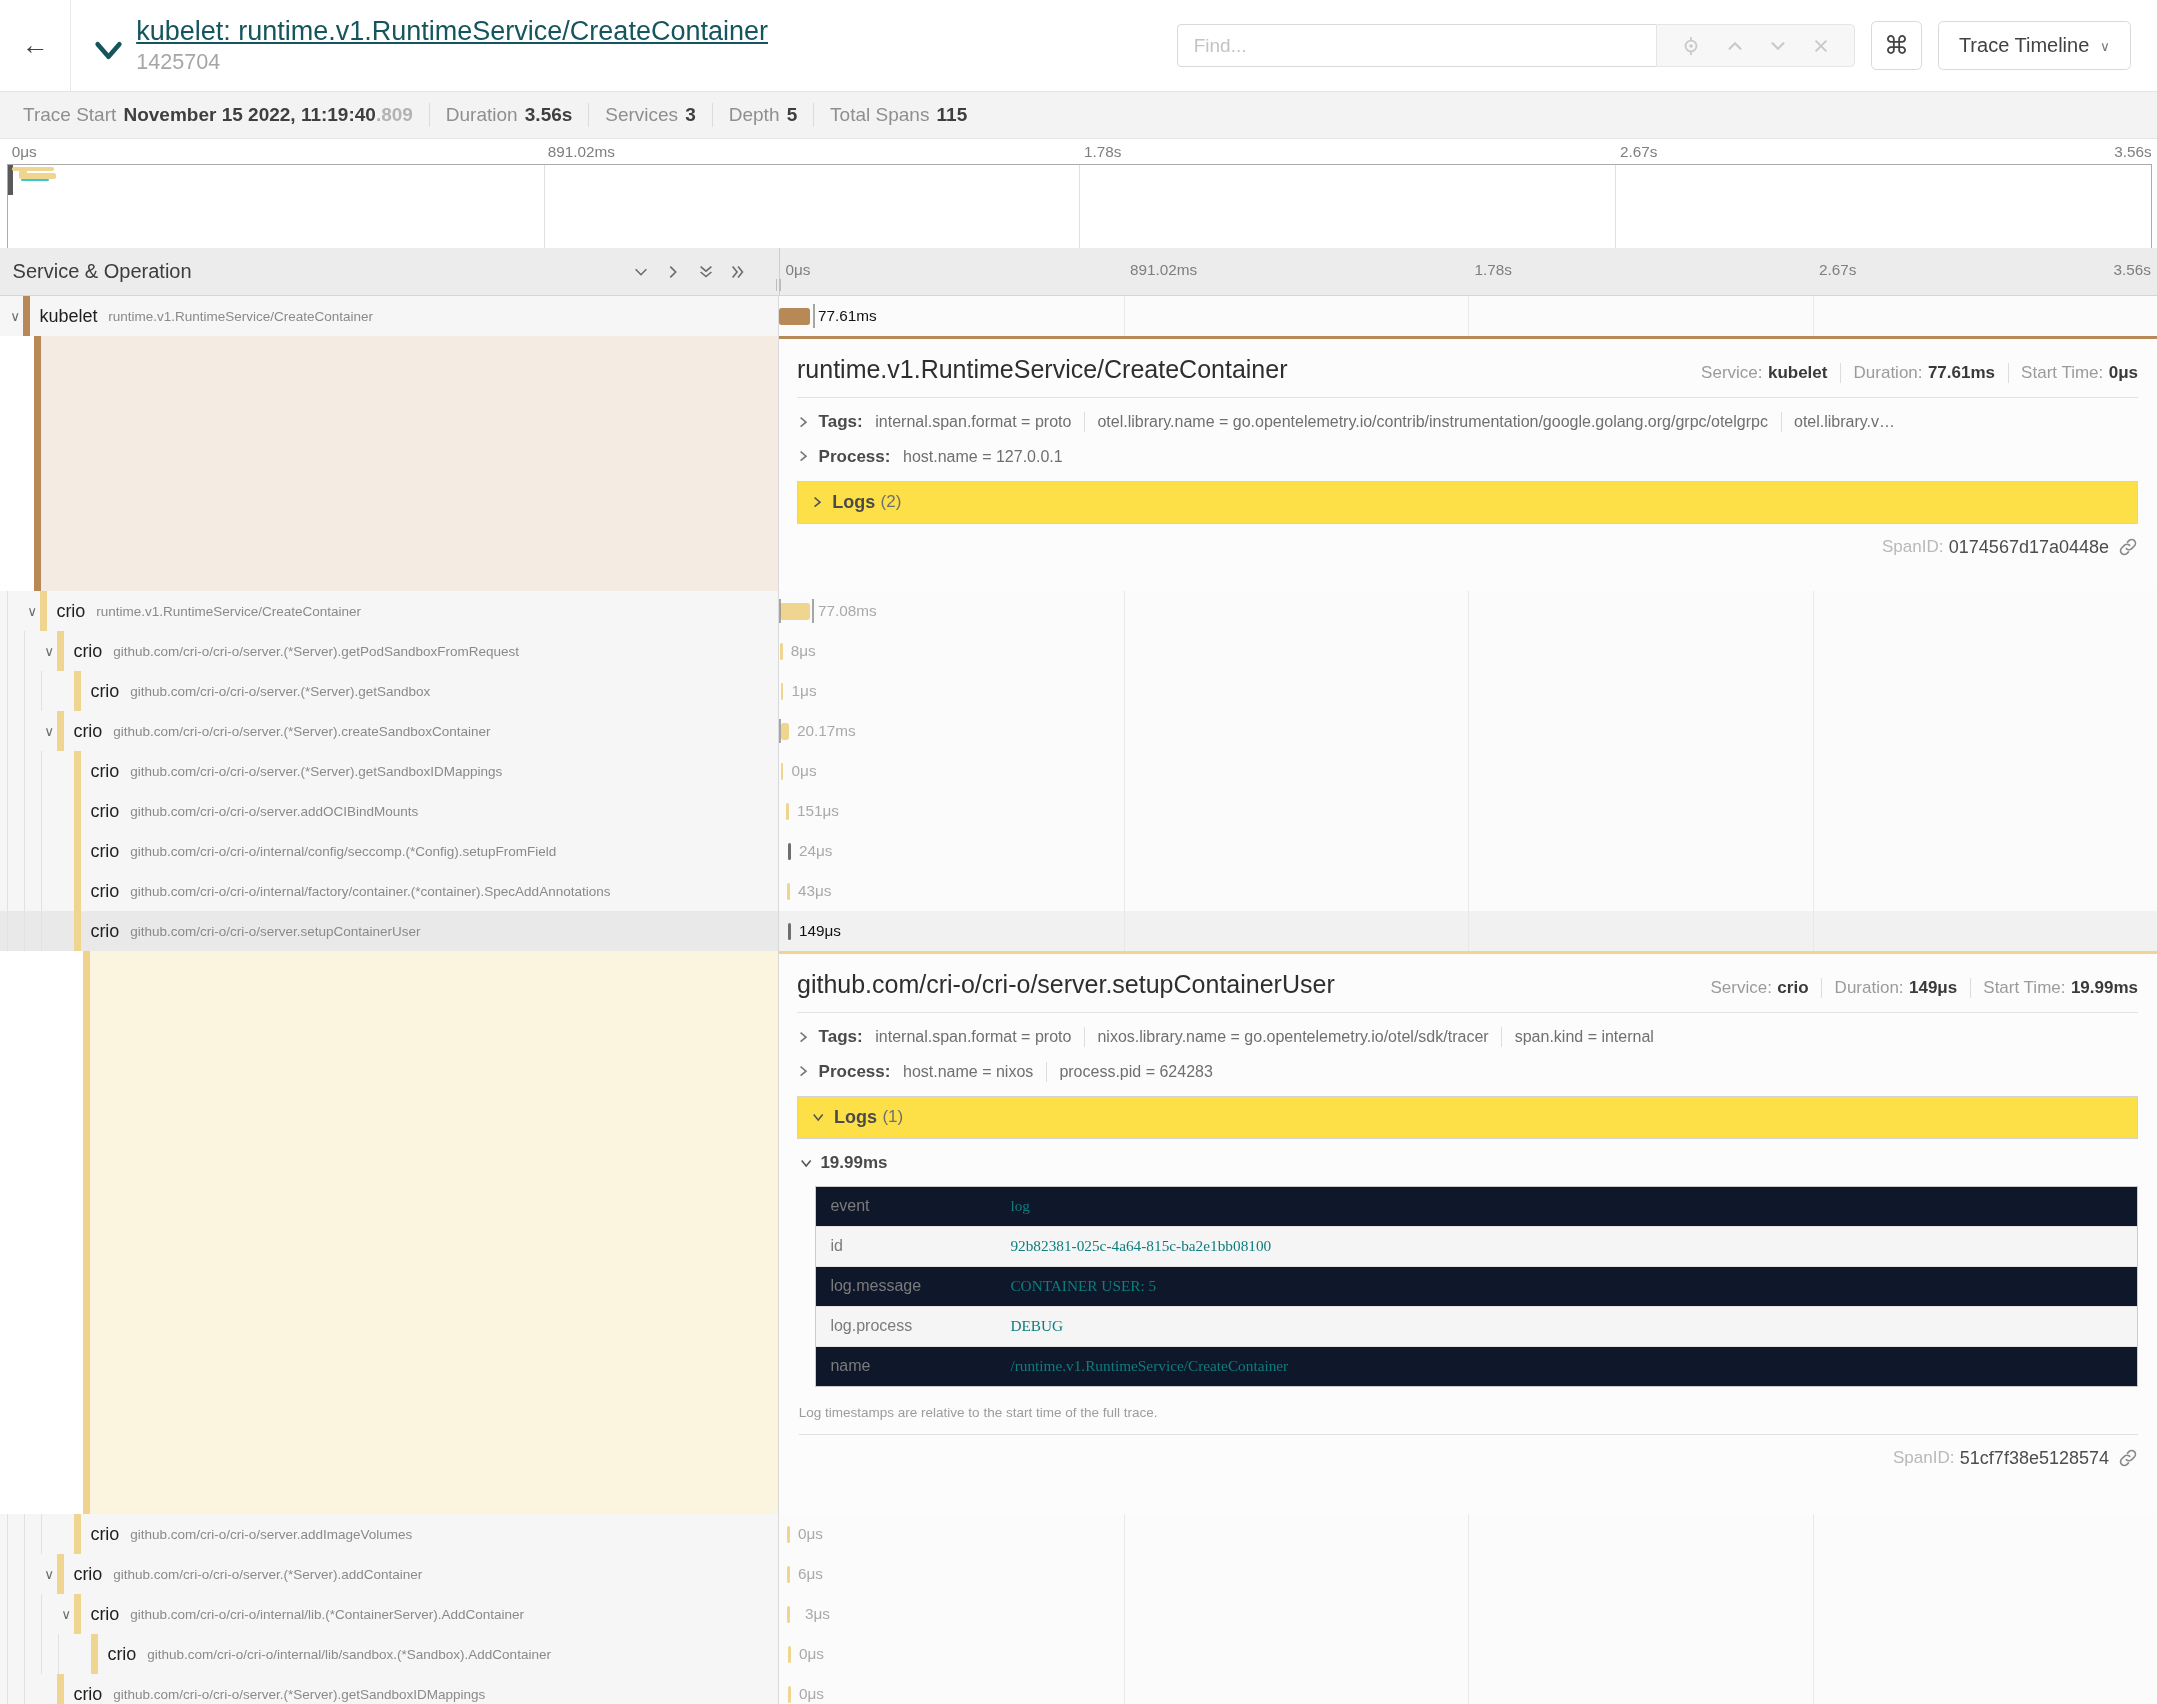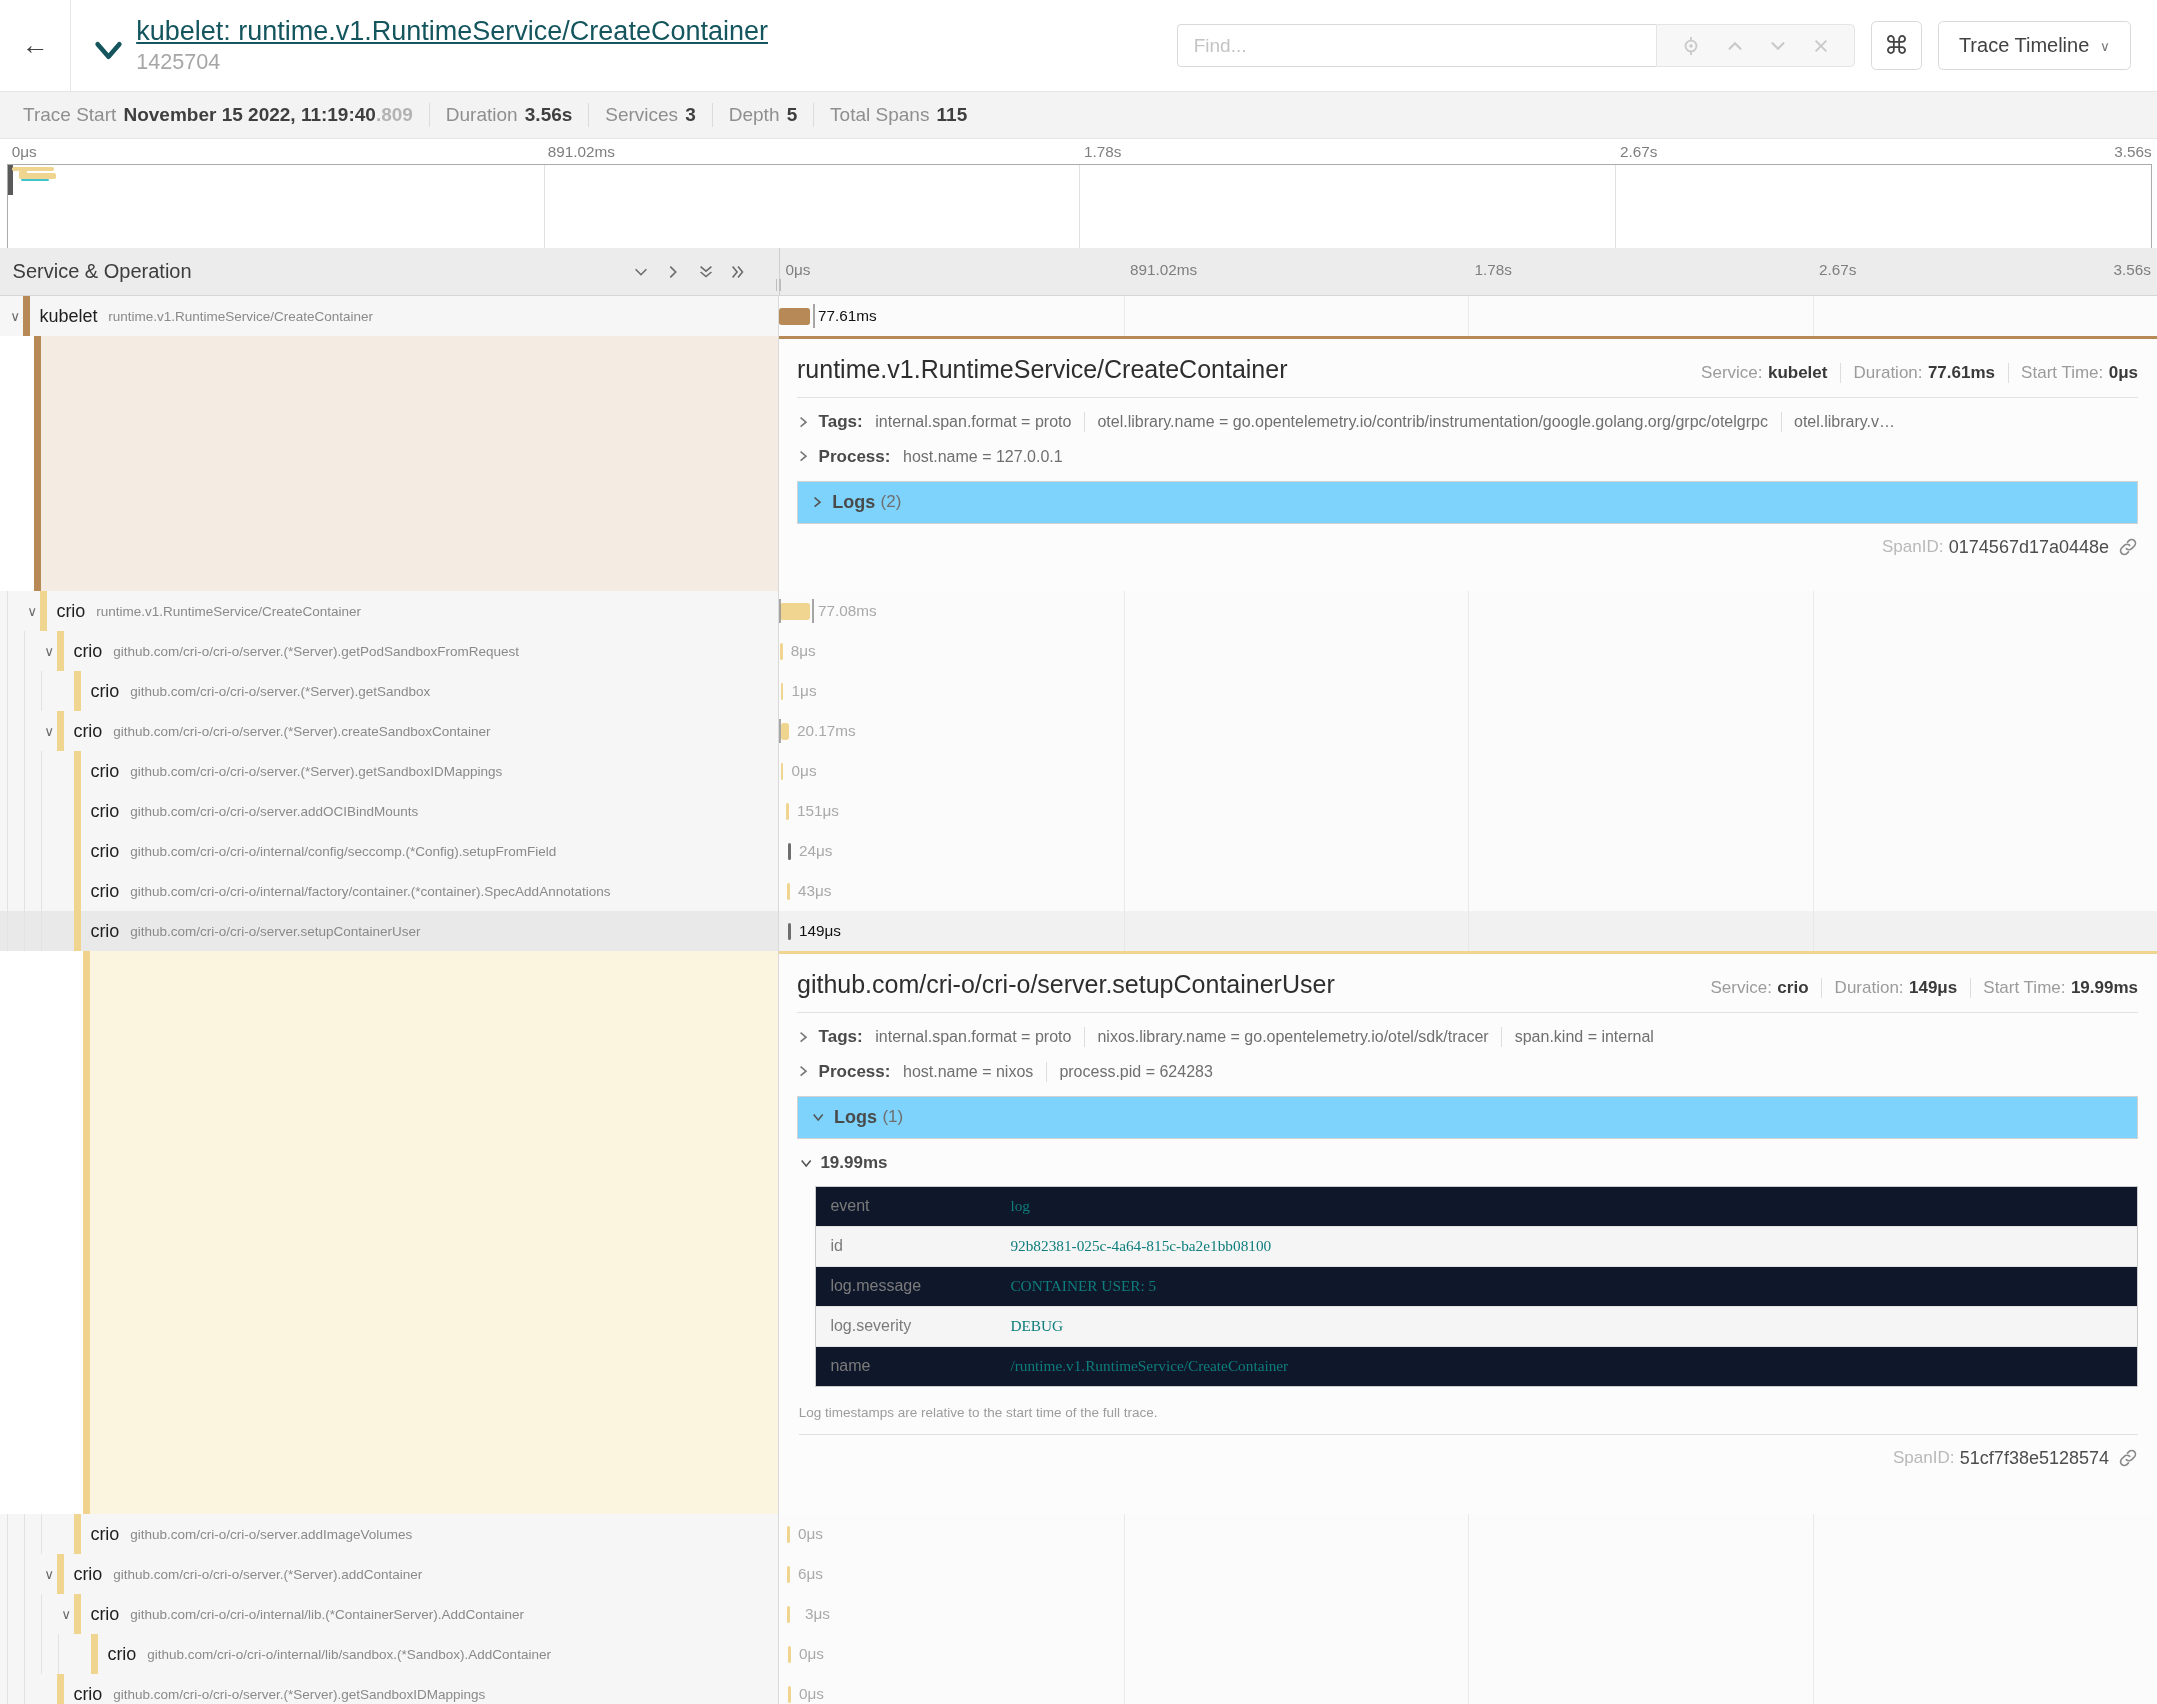--- a/index.html
+++ b/index.html
@@ -86,21 +86,21 @@
   .p-title-row{display:flex;align-items:baseline;margin-top:7.2px;}
   .p-title{font-size:25px;font-weight:500;color:#2e2e2e;white-space:nowrap;}
   .p-meta{margin-left:auto;display:flex;align-items:baseline;font-size:17px;color:#9b9b9b;white-space:nowrap;}
   .p-meta b{color:#3a3a3a;margin-left:5.4px;font-weight:700;}
   .p-meta .pdiv{width:0.9px;height:20px;background:#ddd;margin:0 12.6px;align-self:center;}
   .p-hr{border:none;border-top:0.9px solid #e2e2e2;margin:12.6px 0 0 0;}
   .p-kv-row{display:flex;align-items:center;margin-top:14.4px;font-size:16px;color:#6f6f6f;white-space:nowrap;overflow:hidden;}
   .p-kv-row .pchev{margin-right:9px;flex:0 0 auto;}
   .p-kv-row .plabel{font-size:17px;font-weight:700;color:#4a4a4a;margin-right:12.6px;}
   .p-kv-row .tagdiv{width:0.9px;height:20px;background:#ddd;margin:0 12.6px;flex:0 0 auto;}
-  .logs-bar{margin-top:14.4px;background:#7dd3fc;border:0.9px solid #d2d2d2;height:41px;display:flex;align-items:center;padding:0 12.6px;}
+  .logs-bar{margin-top:14.4px;background:#fde047;border:0.9px solid #d2d2d2;height:41px;display:flex;align-items:center;padding:0 12.6px;}
   .logs-bar .plabel{font-size:18px;font-weight:700;color:#4a4a4a;margin:0 5.4px 0 9px;}
   .logs-bar .count{font-size:17px;color:#6f6f6f;}
   .spanid-row{display:flex;justify-content:flex-end;align-items:center;margin-top:12.6px;font-size:17px;color:#b9b9b9;}
   .spanid-row b{color:#4d4d4d;font-weight:400;margin-left:5.4px;font-size:18px;}
   .spanid-row svg{margin-left:9px;}
   .log-entry{display:flex;align-items:center;margin:14.4px 0 0 1.8px;}
   .log-entry .ltime{font-size:17px;font-weight:700;color:#4a4a4a;margin-left:7.2px;}
   .kv-table{margin:12.6px 0 0 18px;border:0.9px solid #ccc;background:#0f172a;}
   .kv-row{display:flex;align-items:center;height:39px;border-top:0.9px solid #e3e3e3;font-size:16px;}
   .kv-row:first-child{border-top:none;}
@@ -518,21 +518,21 @@
           </div>
           <div class="kv-row">
             <div class="kv-key">id</div>
             <div class="kv-val">92b82381-025c-4a64-815c-ba2e1bb08100</div>
           </div>
           <div class="kv-row">
             <div class="kv-key">log.message</div>
             <div class="kv-val">CONTAINER USER: 5</div>
           </div>
           <div class="kv-row">
-            <div class="kv-key">log.severity</div>
+            <div class="kv-key">log.process</div>
             <div class="kv-val">DEBUG</div>
           </div>
           <div class="kv-row">
             <div class="kv-key">name</div>
             <div class="kv-val">/runtime.v1.RuntimeService/CreateContainer</div>
           </div>
         </div>
       <div class="log-note">Log timestamps are relative to the start time of the full trace.</div>
       <div class="spanid-row">
         <span>SpanID:</span>

